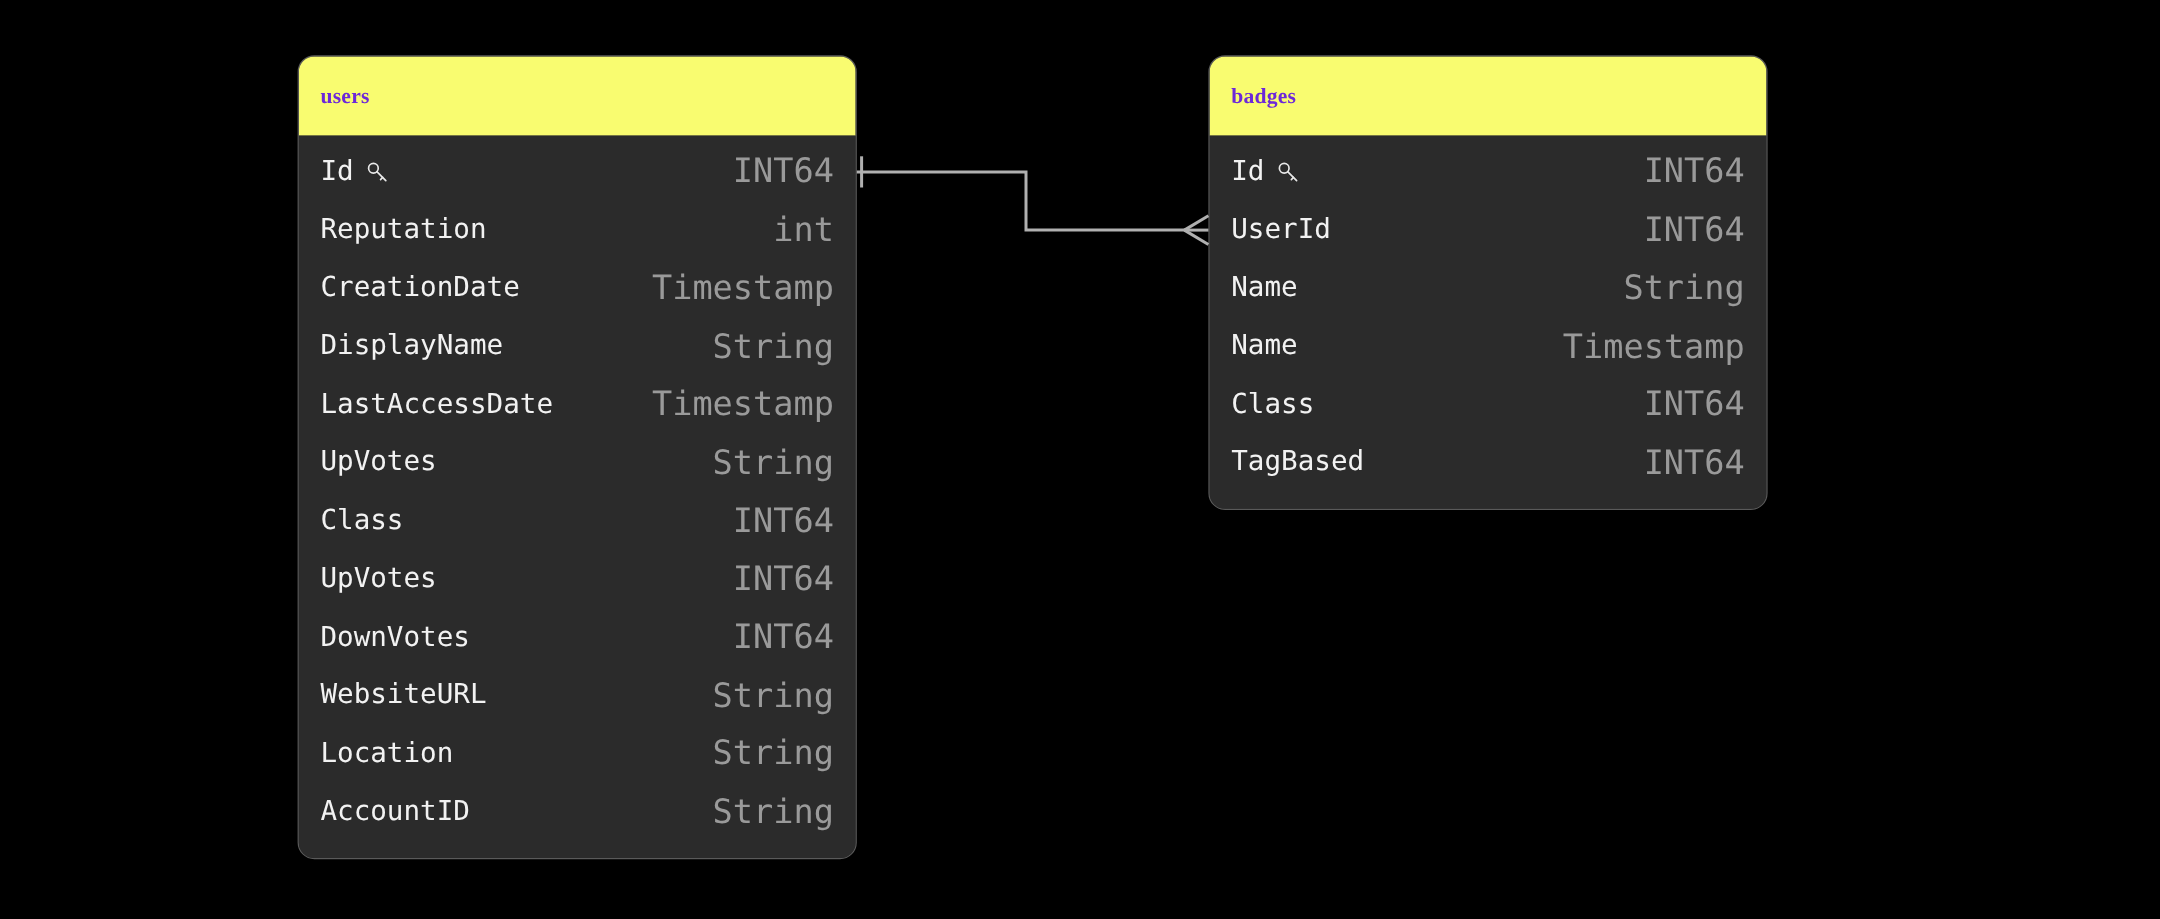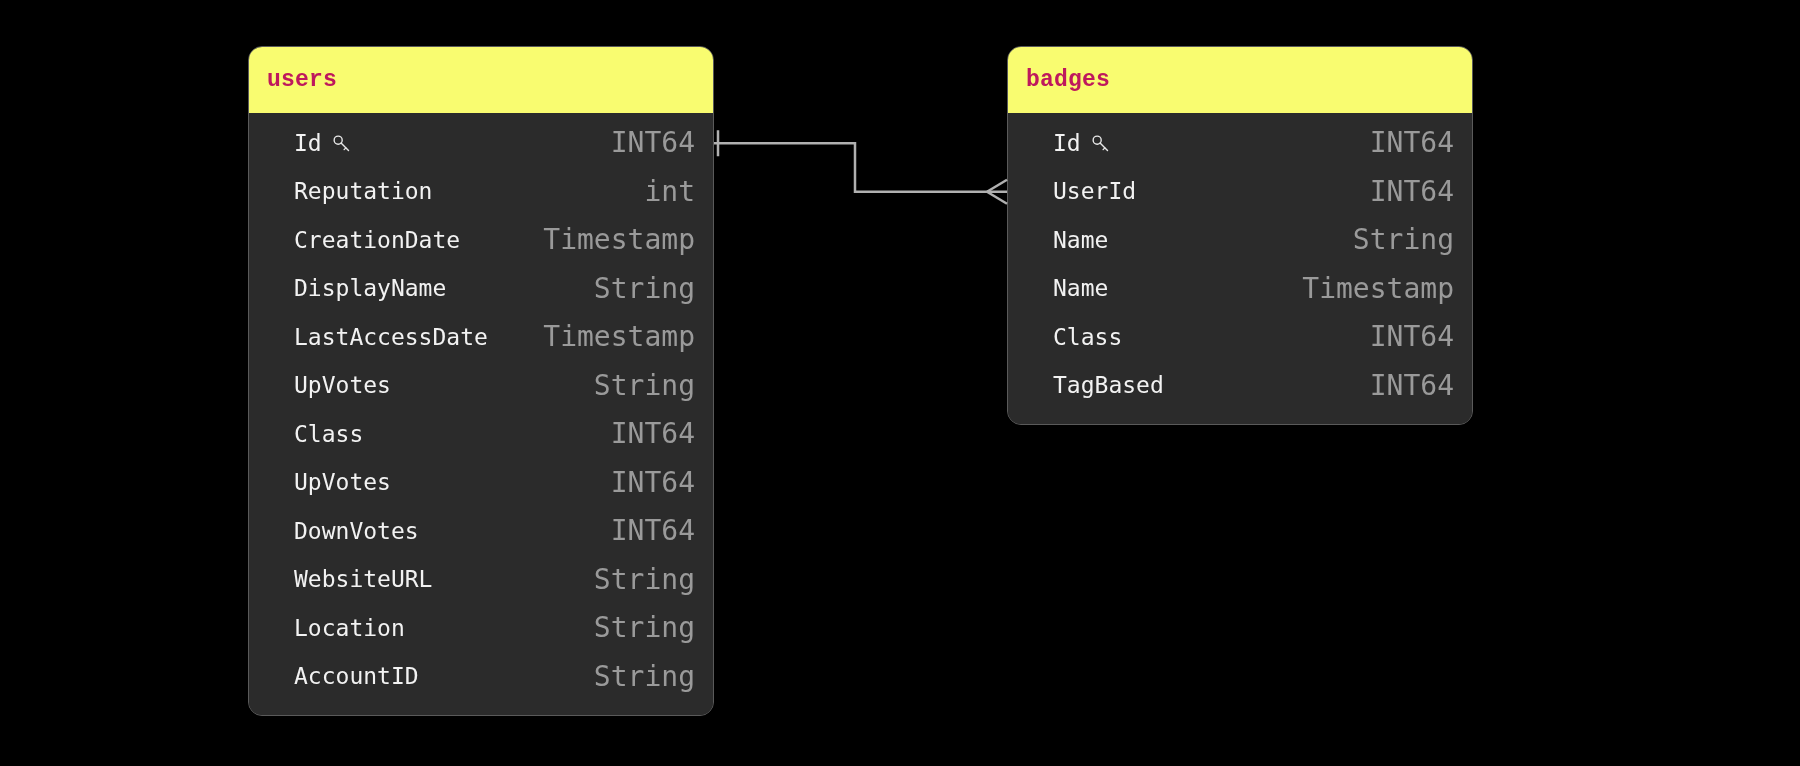--- a/index.html
+++ b/index.html
@@ -37,40 +37,39 @@
 
   .entity-header {
     height: 66px;
     background: #f9fc70;
     display: flex;
     align-items: center;
     padding: 0 0 0 18px;
   }
 
   .entity-title {
-    color: #be185d;
-    font-family: Liberation Mono, monospace;
+    color: #6d28d9;
+    font-family: Liberation Serif, serif;
     font-weight: bold;
-    font-size: 23px;
+    font-size: 18px;
     letter-spacing: 0.2px;
     line-height: 1;
   }
 
   .entity-body {
     padding: 6px 0 14px 0;
     background: #2b2b2b;
   }
 
   .field-row {
     display: flex;
     align-items: center;
     justify-content: space-between;
     height: 48.5px;
     padding: 0 18px 0 18px;
-    margin-left: 27px;
   }
 
   .field-name {
     display: flex;
     align-items: center;
     gap: 9px;
     color: #f2f2f2;
     font-family: "DejaVu Sans Mono", "Liberation Mono", monospace;
     font-size: 23px;
     font-weight: normal;

